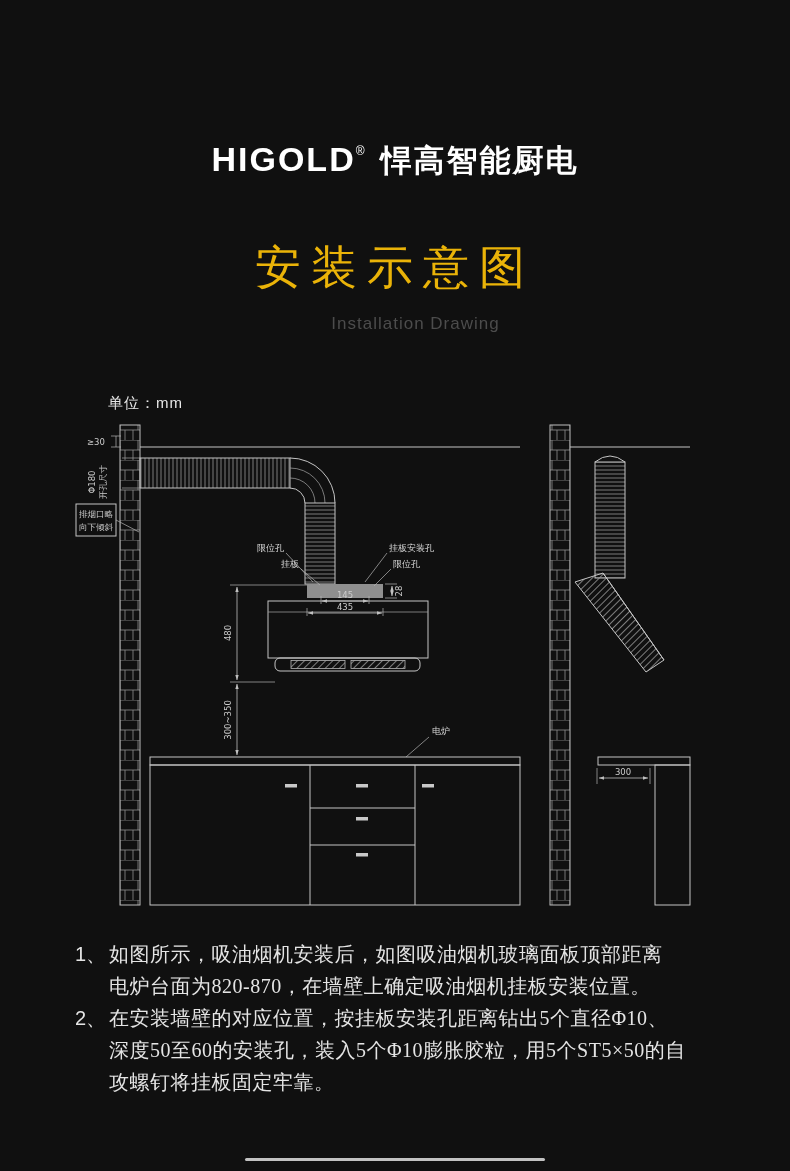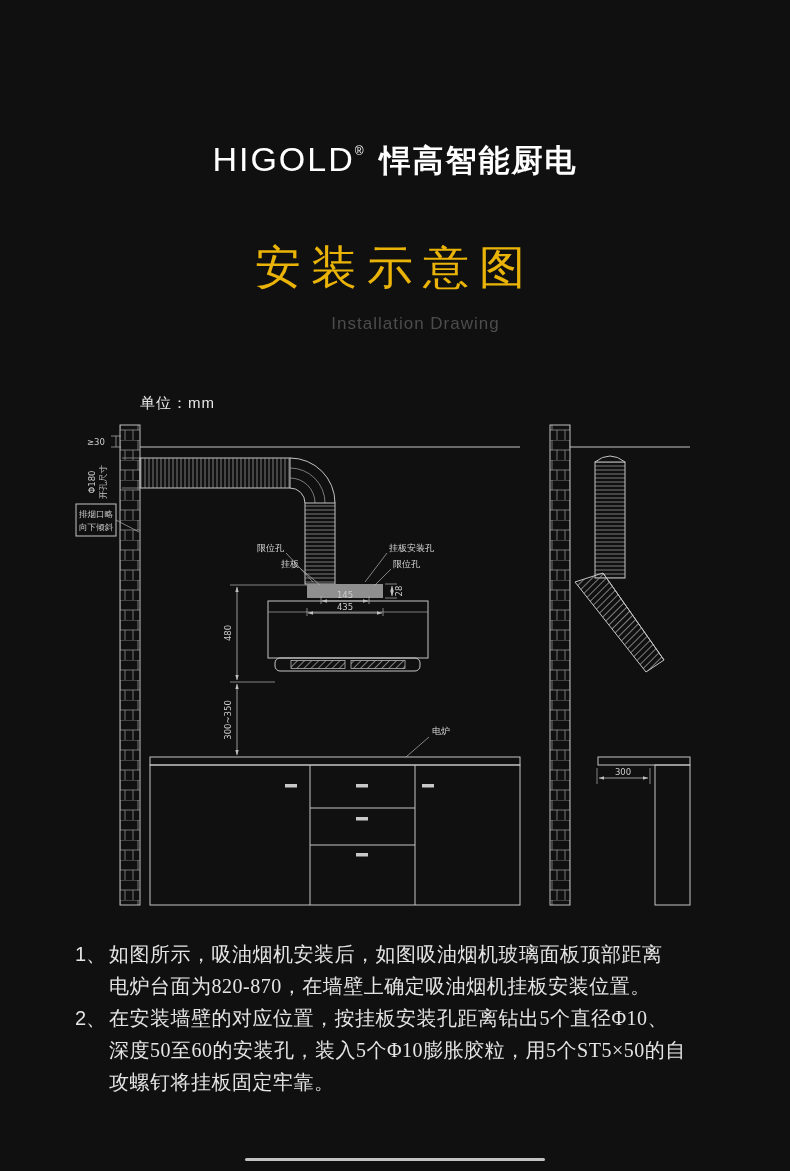--- a/index.html
+++ b/index.html
@@ -3,28 +3,28 @@
 <meta charset="utf-8">
 <style>
   * { margin:0; padding:0; box-sizing:border-box; }
   html,body { background:#0d0d0d; }
   .page {
     position:relative; width:790px; height:1171px; margin:0 auto;
     background:#101010; overflow:hidden;
     font-family:"Liberation Sans","DejaVu Sans",sans-serif;
   }
   .brand { position:absolute; top:140px; left:0; width:100%; text-align:center; color:#ffffff; }
-  .brand-en { font-size:34px; font-weight:400; letter-spacing:2px; }
+  .brand-en { font-size:34px; font-weight:700; letter-spacing:2px; }
   .brand-reg { font-size:12px; vertical-align:16px; font-weight:400; }
   .brand-cn { font-size:31px; font-weight:700; margin-left:16px; letter-spacing:2px; }
   .title { position:absolute; top:237px; left:0; width:100%; text-align:center;
            color:#eab308; font-size:46px; font-weight:400; letter-spacing:10px; }
   .subtitle { position:absolute; top:314px; left:0; width:100%; text-align:center;
               color:#4c4c4c; font-size:17px; letter-spacing:1px;padding-left:41px; }
-  .unit { position:absolute; top:394px; left:108px; color:#e8e8e8; font-size:15px; letter-spacing:1px;margin-left:32px; }
+  .unit { position:absolute; top:394px; left:108px; color:#e8e8e8; font-size:15px; letter-spacing:1px; }
   .diagram { position:absolute; top:420px; left:75px; }
 
   
   .ln     { stroke:#c4c4c4; stroke-width:1; fill:none; }
   .thin   { stroke:#9d9d9d; stroke-width:.75; fill:none; }
   .ext    { stroke:#b4b4b4; stroke-width:.7; fill:none; }
   .leader { stroke:#b4b4b4; stroke-width:.7; fill:none; }
   .dimln  { stroke:#bfbfbf; stroke-width:.8; }
   .brickwall { fill:url(#brick); stroke:#bdbdbd; stroke-width:1; }
   .ductH  { fill:url(#ribsV); stroke:#c4c4c4; stroke-width:1; }

